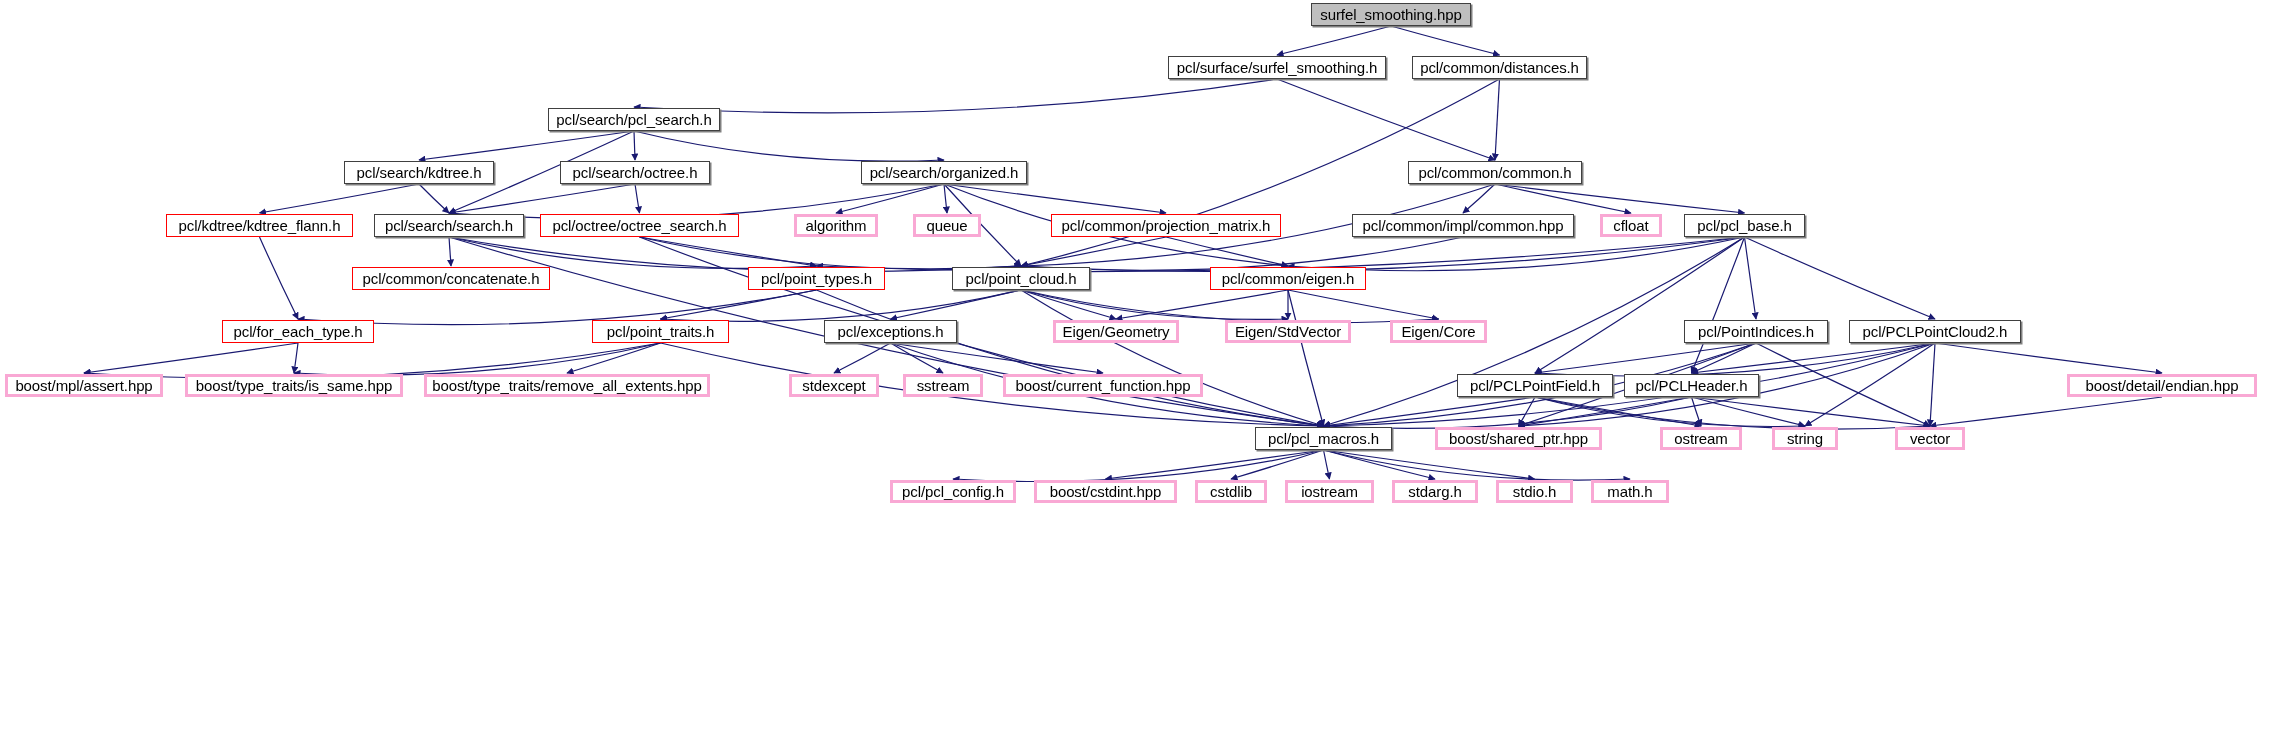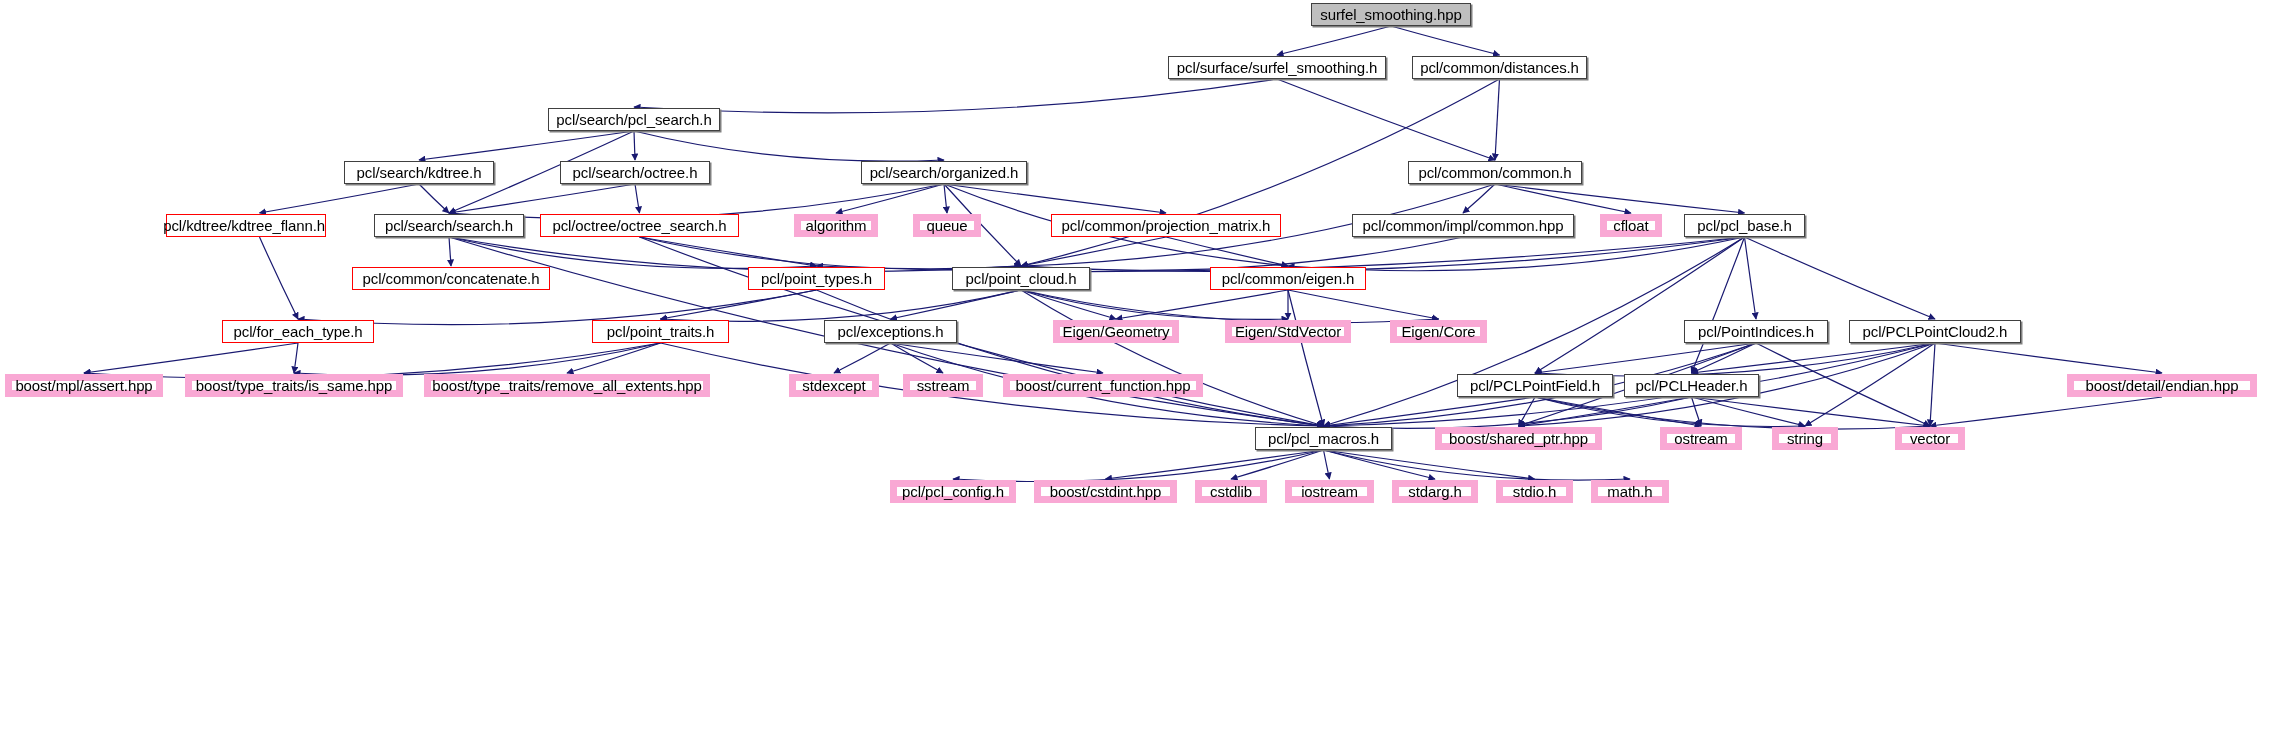--- a/index.html
+++ b/index.html
@@ -43,21 +43,21 @@
     box-shadow: 1.5px 1.5px 0 #808080;
   }
   .node.hdr {
     border: 1px solid #404040;
     box-shadow: 1.5px 1.5px 0 #808080;
   }
   .node.red {
     border: 1px solid #ff0000;
   }
   .node.sys {
-    border: 7px solid #f9a8d4;
+    border: 3px solid #f9a8d4;
   }
   .node span { pointer-events: none; }
 </style>
 </head>
 <body>
 
 <div id="graph-root">
   <svg id="edges" viewBox="0 0 2273 736">
     <defs>
       <marker id="arrow" viewBox="0 0 10 10" refX="9" refY="5" markerWidth="6" markerHeight="6" orient="auto-start-reverse">
@@ -181,21 +181,21 @@
       </div>
       <div class="node hdr" style="left: 560px; top: 161px; width: 150px; height: 23px;">
         <span>pcl/search/octree.h</span>
       </div>
       <div class="node hdr" style="left: 861px; top: 161px; width: 166px; height: 23px;">
         <span>pcl/search/organized.h</span>
       </div>
       <div class="node hdr" style="left: 1408px; top: 161px; width: 174px; height: 23px;">
         <span>pcl/common/common.h</span>
       </div>
-      <div class="node red" style="left: 166px; top: 214px; width: 160px; height: 23px; justify-content: flex-end;">
+      <div class="node red" style="left: 166px; top: 214px; width: 187px; height: 23px;">
         <span>pcl/kdtree/kdtree_flann.h</span>
       </div>
       <div class="node hdr" style="left: 374px; top: 214px; width: 150px; height: 23px; justify-content: center;">
         <span>pcl/search/search.h</span>
       </div>
       <div class="node red" style="left: 540px; top: 214px; width: 199px; height: 23px;">
         <span>pcl/octree/octree_search.h</span>
       </div>
       <div class="node sys" style="left: 794px; top: 214px; width: 84px; height: 23px;">
         <span>algorithm</span>

